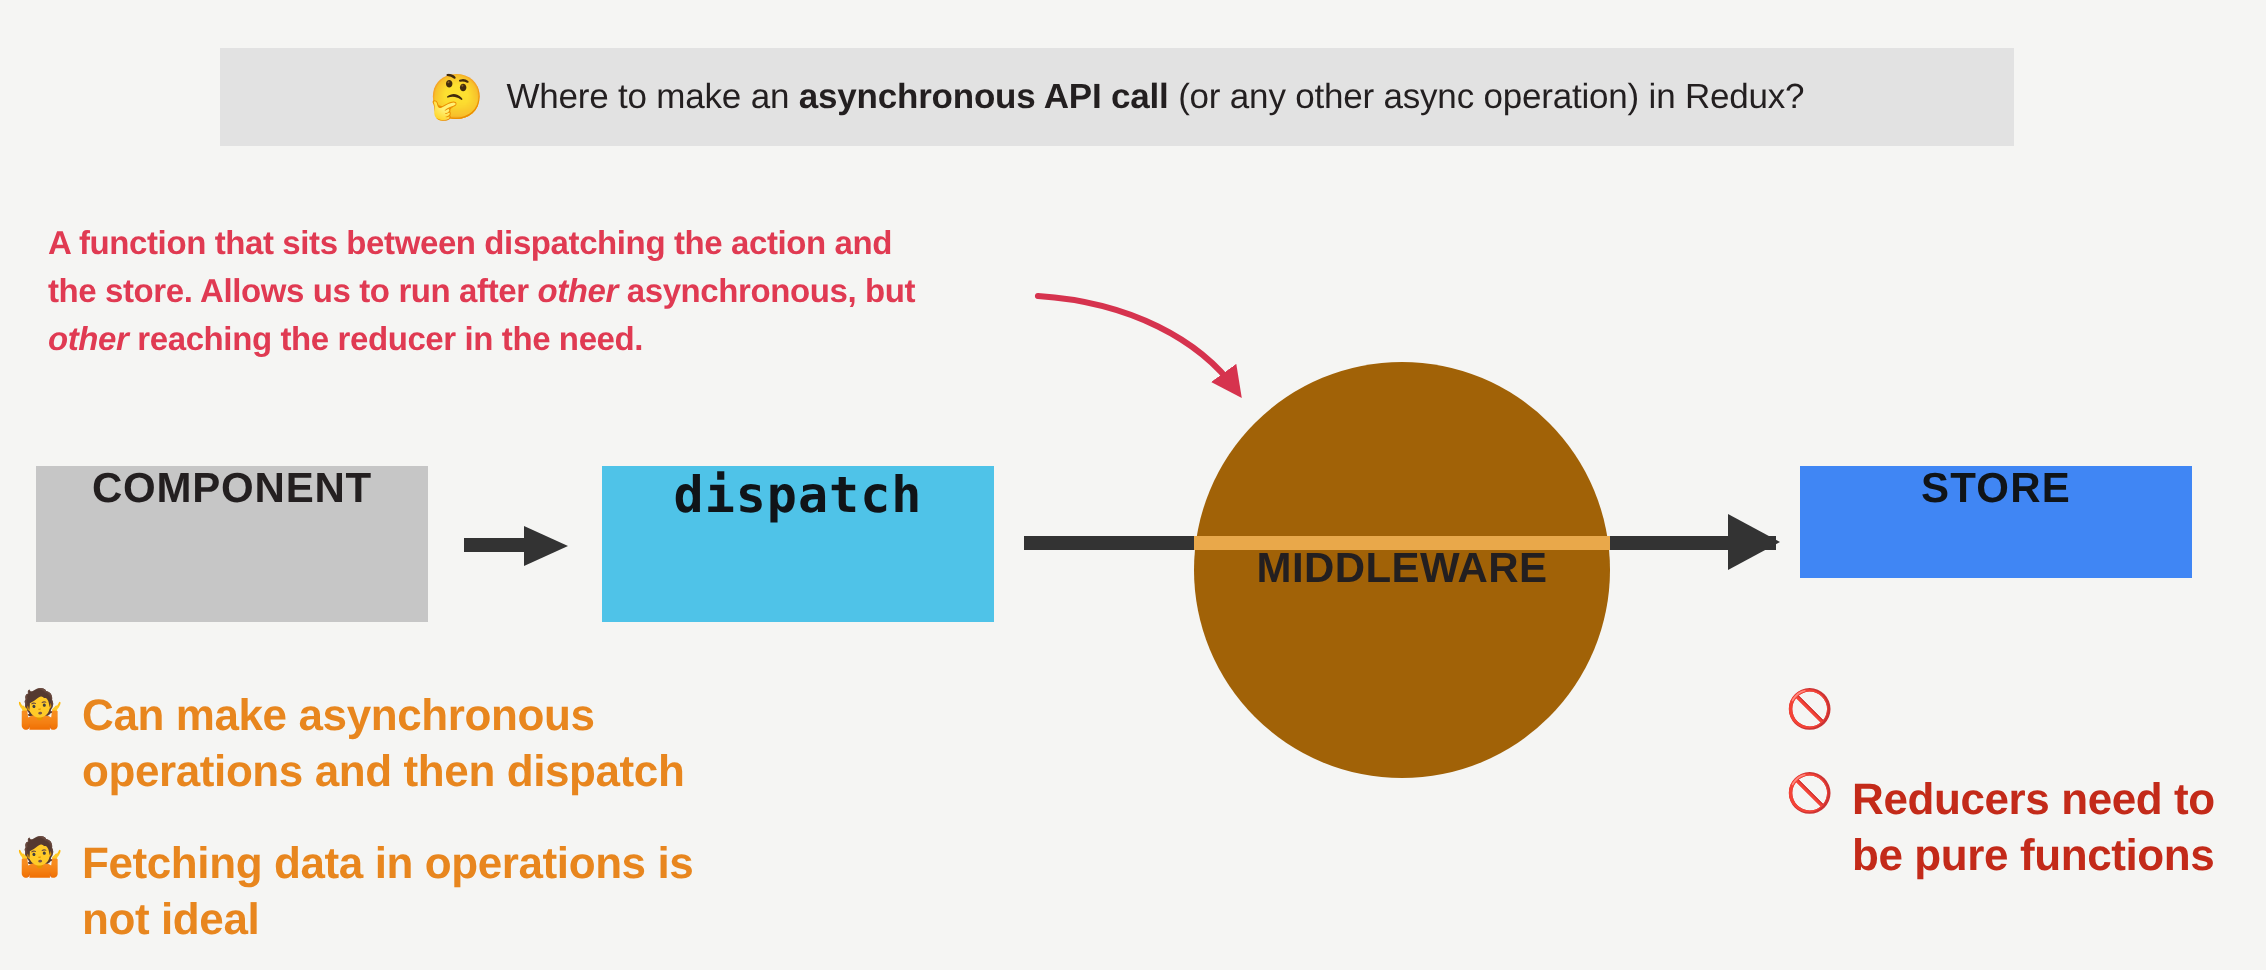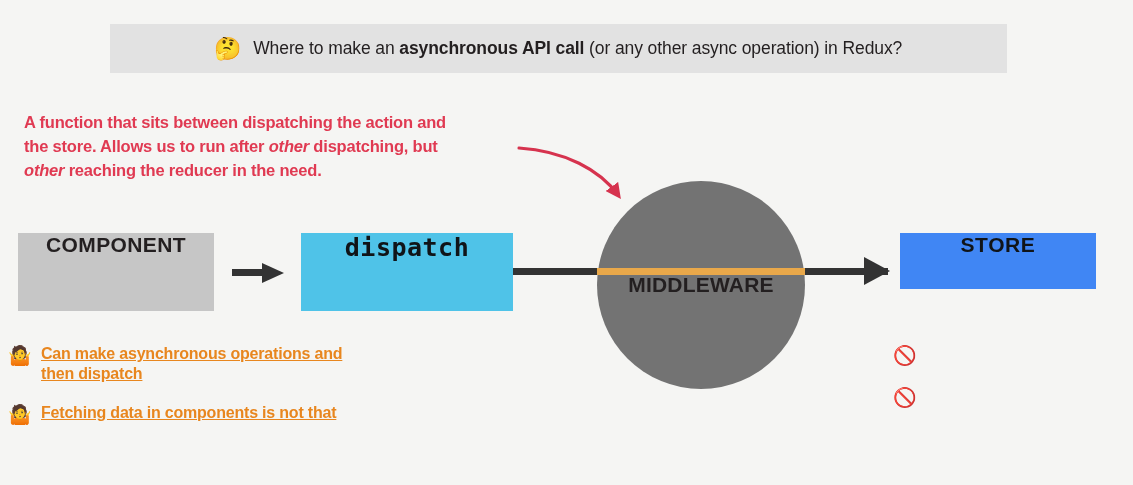--- a/index.html
+++ b/index.html
@@ -114,21 +114,21 @@
   }
   .box-component .node-label {
     font-size: 21px;
     font-weight: bold;
     color: #231f20;
     letter-spacing: 0.4px;
   }
   .box-dispatch {
     left: 301px;
     top: 233px;
-    width: 212px;
+    width: 196px;
     height: 78px;
     background: #4fc3e8;
   }
   .box-dispatch .node-label {
     font-family: "DejaVu Sans Mono", "Liberation Mono", monospace;
     font-size: 25px;
     font-weight: bold;
     color: #101418;
     letter-spacing: 0.5px;
   }
@@ -147,21 +147,21 @@
   }
 
   
   .circle-middleware {
     position: absolute;
     left: 597px;
     top: 181px;
     width: 208px;
     height: 208px;
     border-radius: 50%;
-    background: #737373;
+    background: #a16207;
     display: flex;
     align-items: center;
     justify-content: center;
   }
   .circle-middleware .node-label {
     font-size: 21px;
     font-weight: bold;
     color: #231f20;
     letter-spacing: 0.2px;
     position: relative;
@@ -225,42 +225,41 @@
     margin-bottom: 18px;
   }
   .bullet-icon {
     font-size: 19px;
     line-height: 1.25;
     flex: none;
     width: 24px;
     text-align: center;
   }
   .bullet-text {
-    font-size: 16px;
+    font-size: 22px;
     font-weight: bold;
     line-height: 1.27;
     letter-spacing: -0.2px;
-    text-decoration: underline;
   }
   .bullets-left .bullet-text { color: #e8861e; }
   .bullets-right .bullet-text { color: #c32a19; }
 </style>
 </head>
 <body>
 
 <div id="stage">
 
   <div class="question-banner">
     <span class="question-emoji">🤔</span>
     <span class="question-text"><span>Where to make an </span><b>asynchronous API call</b><span> (or any other async operation) in Redux?</span></span>
   </div>
 
   <div class="annotation">
     <span>A function that sits between dispatching the action and</span><br>
-    <span>the store. Allows us to run after </span><i>other</i><span> dispatching, but</span><br>
+    <span>the store. Allows us to run after </span><i>other</i><span> asynchronous, but</span><br>
     <i>other</i><span> reaching the reducer in the need.</span>
   </div>
 
   <svg class="curve-arrow" viewBox="0 0 145 80">
     <defs>
       <marker id="redhead" markerWidth="5" markerHeight="5" refX="3.4" refY="2.5" orient="auto">
         <path d="M0,0 L5,2.5 L0,5 z" fill="#d6334e"></path>
       </marker>
     </defs>
     <path d="M 14 13 C 60 16, 95 35, 113 60" stroke="#d6334e" stroke-width="3.1" fill="none" stroke-linecap="round" marker-end="url(#redhead)"></path>
@@ -291,26 +290,27 @@
     <span class="node-label">STORE</span>
   </div>
 
   <div class="bullet-list bullets-left">
     <div class="bullet-item">
       <span class="bullet-icon">🤷</span>
       <span class="bullet-text">Can make asynchronous operations and then dispatch</span>
     </div>
     <div class="bullet-item">
       <span class="bullet-icon">🤷</span>
-      <span class="bullet-text">Fetching data in components is not that</span>
+      <span class="bullet-text">Fetching data in operations is not ideal</span>
     </div>
   </div>
 
   <div class="bullet-list bullets-right">
     <div class="bullet-item">
       <span class="bullet-icon">🚫</span>
     </div>
     <div class="bullet-item">
       <span class="bullet-icon">🚫</span>
+      <span class="bullet-text">Reducers need to be pure functions</span>
     </div>
   </div>
 
 </div>
 
 </body></html>

